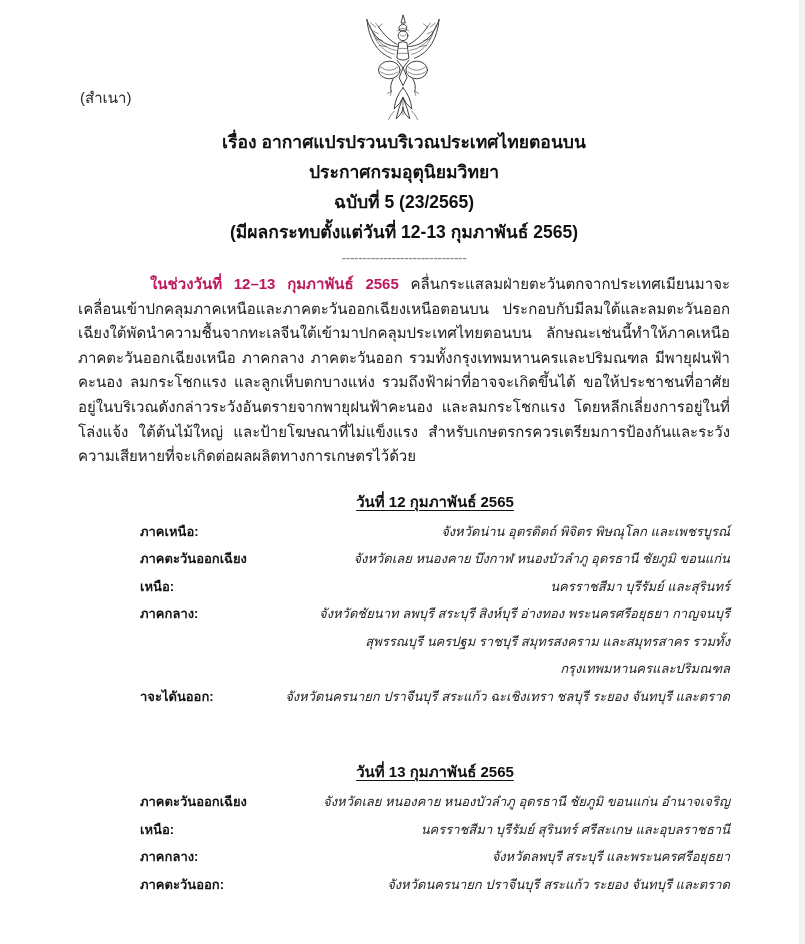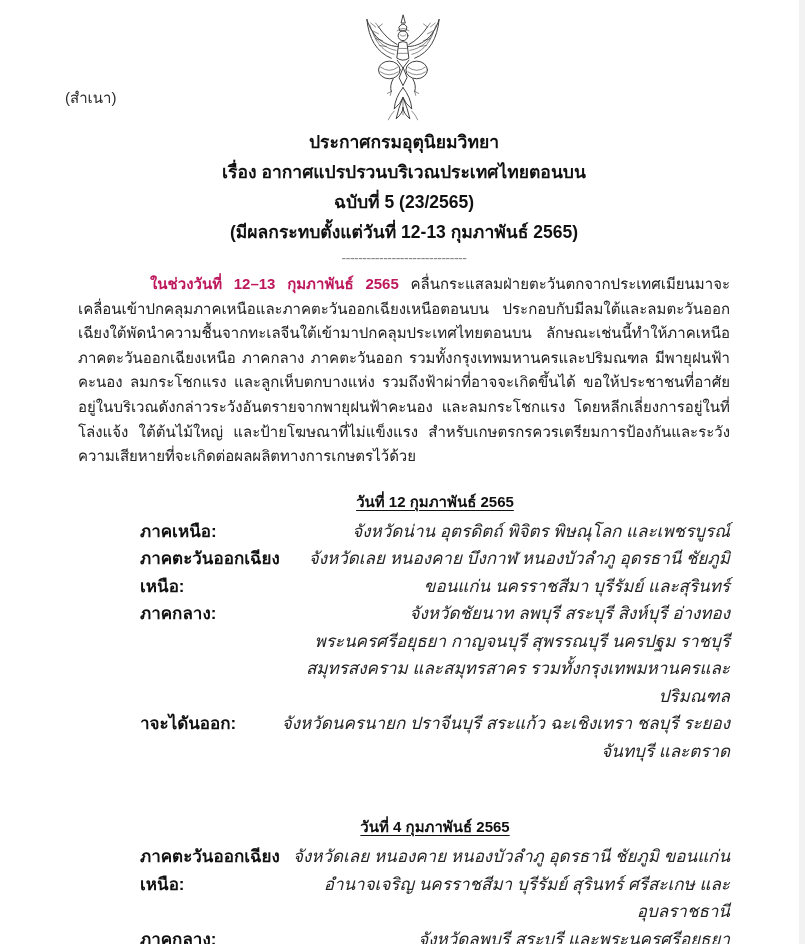--- a/index.html
+++ b/index.html
@@ -9,21 +9,21 @@
     background:#ffffff;
     font-family:"Liberation Sans",sans-serif;
     color:#1f1f1f;
     overflow:hidden;
   }
   .page-edge{
     position:absolute;top:0;right:0;width:6px;height:944px;
     background:#f2f2f2;
   }
   .copy-label{
-    position:absolute;left:65px;top:86px;
+    position:absolute;left:80px;top:86px;
     font-size:15px;color:#2a2a2a;
   }
   .emblem{
     position:absolute;left:50%;top:12px;transform:translateX(-50%);
     width:88px;height:112px;
   }
   .content{
     position:absolute;left:0;top:0;width:805px;
     padding:127px 75px 0 78px;
     box-sizing:border-box;
@@ -50,21 +50,21 @@
   .date-heading{
     margin-top:19px;
     font-size:15px;font-weight:bold;line-height:27px;
     text-decoration:underline;text-underline-offset:3px;
     color:#111;
     text-align:center;
   }
   .regions{margin-top:3px;}
   .region-row{
     display:grid;grid-template-columns:140px 1fr;
-    font-size:17px;line-height:27.5px;color:#222;
+    font-size:13px;line-height:27.5px;color:#222;
   }
   .region-label{font-weight:bold;color:#111;}
   .region-value{text-align:right;font-style:italic;}
   .section-gap{height:29px;}
   svg .ln{fill:none;stroke:#3c3c3c;stroke-width:1;stroke-linecap:round;}
   svg .ln2{fill:none;stroke:#3c3c3c;stroke-width:0.6;stroke-linecap:round;}
 </style>
 </head>
 <body>
 
@@ -116,22 +116,22 @@
       <path class="ln" d="M45 76 Q37 86 36 98 Q43 92 45 86 Q47 92 54 98 Q53 86 45 76"></path>
       <path class="ln" d="M45 86 Q40 98 38 108 Q45 102 45 96 Q45 102 52 108 Q50 98 45 86"></path>
       <path class="ln2" d="M45 88 V104"></path>
       <path class="ln2" d="M36 100 q-4 4 -6 9 M54 100 q4 4 6 9"></path>
     </svg>
   </div>
 
   <div class="content">
 
     <div class="title-block">
+      <div class="title-line">เรื่อง อากาศแปรปรวนบริเวณประเทศไทยตอนบน</div>
       <div class="title-line">ประกาศกรมอุตุนิยมวิทยา</div>
-      <div class="title-line">เรื่อง อากาศแปรปรวนบริเวณประเทศไทยตอนบน</div>
       <div class="title-line">ฉบับที่ 5 (23/2565)</div>
       <div class="title-line">(มีผลกระทบตั้งแต่วันที่ 12-13 กุมภาพันธ์ 2565)</div>
     </div>
 
     <div class="separator">------------------------------</div>
 
     <p class="body-paragraph"><span class="lead-bold">ในช่วงวันที่ 12–13 กุมภาพันธ์ 2565</span><span> คลื่นกระแสลมฝ่ายตะวันตกจากประเทศเมียนมาจะเคลื่อนเข้าปกคลุมภาคเหนือและภาคตะวันออกเฉียงเหนือตอนบน ประกอบกับมีลมใต้และลมตะวันออกเฉียงใต้พัดนำความชื้นจากทะเลจีนใต้เข้ามาปกคลุมประเทศไทยตอนบน ลักษณะเช่นนี้ทำให้ภาคเหนือ ภาคตะวันออกเฉียงเหนือ ภาคกลาง ภาคตะวันออก รวมทั้งกรุงเทพมหานครและปริมณฑล มีพายุฝนฟ้าคะนอง ลมกระโชกแรง และลูกเห็บตกบางแห่ง รวมถึงฟ้าผ่าที่อาจจะเกิดขึ้นได้ ขอให้ประชาชนที่อาศัยอยู่ในบริเวณดังกล่าวระวังอันตรายจากพายุฝนฟ้าคะนอง และลมกระโชกแรง โดยหลีกเลี่ยงการอยู่ในที่โล่งแจ้ง ใต้ต้นไม้ใหญ่ และป้ายโฆษณาที่ไม่แข็งแรง สำหรับเกษตรกรควรเตรียมการป้องกันและระวังความเสียหายที่จะเกิดต่อผลผลิตทางการเกษตรไว้ด้วย</span></p>
 
     <div class="affected-block">
 
@@ -152,21 +152,21 @@
           <div class="region-value">จังหวัดชัยนาท ลพบุรี สระบุรี สิงห์บุรี อ่างทอง พระนครศรีอยุธยา กาญจนบุรี สุพรรณบุรี นครปฐม ราชบุรี สมุทรสงคราม และสมุทรสาคร รวมทั้งกรุงเทพมหานครและปริมณฑล</div>
         </div>
         <div class="region-row">
           <div class="region-label">าจะไดันออก:</div>
           <div class="region-value">จังหวัดนครนายก ปราจีนบุรี สระแก้ว ฉะเชิงเทรา ชลบุรี ระยอง จันทบุรี และตราด</div>
         </div>
       </div>
 
       <div class="section-gap"></div>
 
-      <div class="date-heading">วันที่ 4 กุมภาพันธ์ 2565</div>
+      <div class="date-heading">วันที่ 13 กุมภาพันธ์ 2565</div>
 
       <div class="regions">
         <div class="region-row">
           <div class="region-label">ภาคตะวันออกเฉียงเหนือ:</div>
           <div class="region-value">จังหวัดเลย หนองคาย หนองบัวลำภู อุดรธานี ชัยภูมิ ขอนแก่น อำนาจเจริญ นครราชสีมา บุรีรัมย์ สุรินทร์ ศรีสะเกษ และอุบลราชธานี</div>
         </div>
         <div class="region-row">
           <div class="region-label">ภาคกลาง:</div>
           <div class="region-value">จังหวัดลพบุรี สระบุรี และพระนครศรีอยุธยา</div>
         </div>

